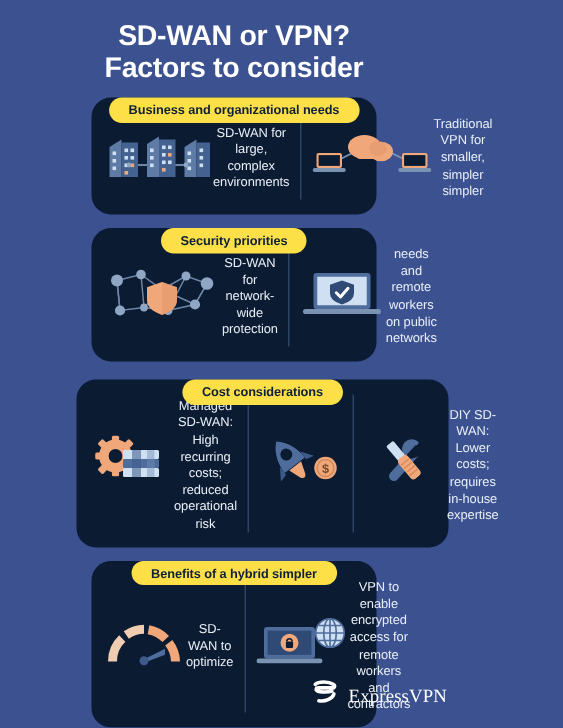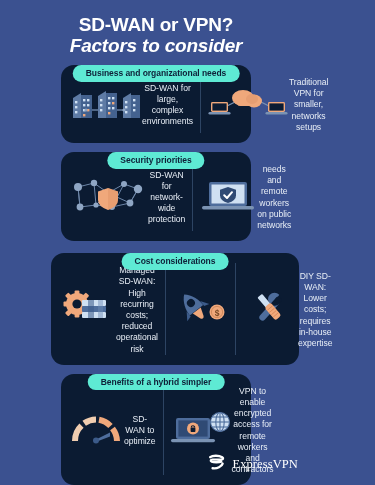--- a/index.html
+++ b/index.html
@@ -18,31 +18,31 @@
   
   .title {
     text-align: center;
     color: #ffffff;
     font-size: 19px;
     font-weight: bold;
     line-height: 21px;
     letter-spacing: -0.2px;
     padding-top: 14px;
   }
-  .title .l2 { display: block; font-style: italic; }
+  .title .l2 { display: block; }
 
   
   .section { position: relative; margin-top: 9px; }
   .section.cost { margin-top: 12px; margin-left: 38px; }
 
   .pill {
     position: absolute;
     top: 0; left: 50%;
     transform: translateX(-50%);
-    background: #5eead4;
+    background: #fde047;
     color: #0e2038;
     font-size: 8.5px;
     font-weight: bold;
     letter-spacing: -0.05px;
     padding: 3px 13px 3.5px;
     border-radius: 10px;
     white-space: nowrap;
     z-index: 3;
   }
 
@@ -198,21 +198,21 @@
             <rect x="5.4" y="17.4" width="14.2" height="7.2" fill="#0b1b32"></rect>
             <rect x="1.5" y="26" width="22" height="2.6" rx="1.3" fill="#7b93b3"></rect>
 
             <rect x="61" y="16" width="17" height="10" rx="1.4" fill="#f0a87b"></rect>
             <rect x="62.4" y="17.4" width="14.2" height="7.2" fill="#0b1b32"></rect>
             <rect x="58.5" y="26" width="22" height="2.6" rx="1.3" fill="#7b93b3"></rect>
           </svg>
         </div>
         <div class="cap">
           <span class="hd">Traditional VPN for smaller,</span>
-          <span class="bd">networks setups</span>
+          <span class="bd">simpler simpler</span>
         </div>
       </div>
 
     </div>
   </div>
 
   <div class="section">
     <div class="pill">Security priorities</div>
     <div class="card">
 

